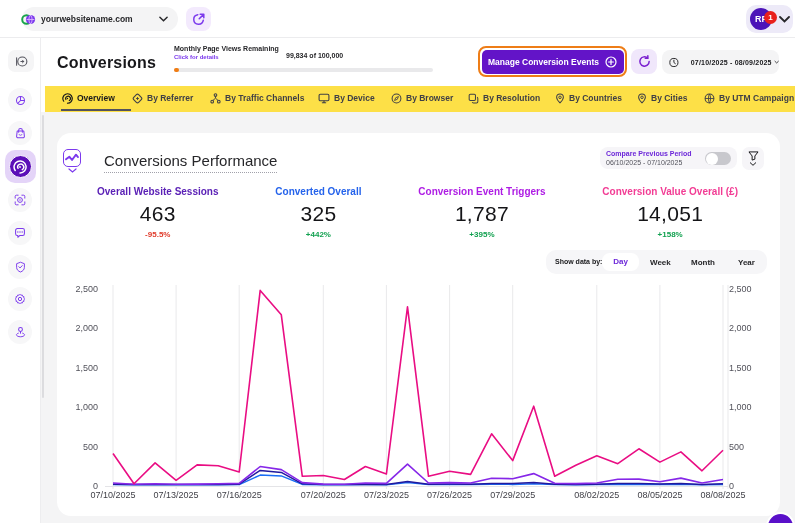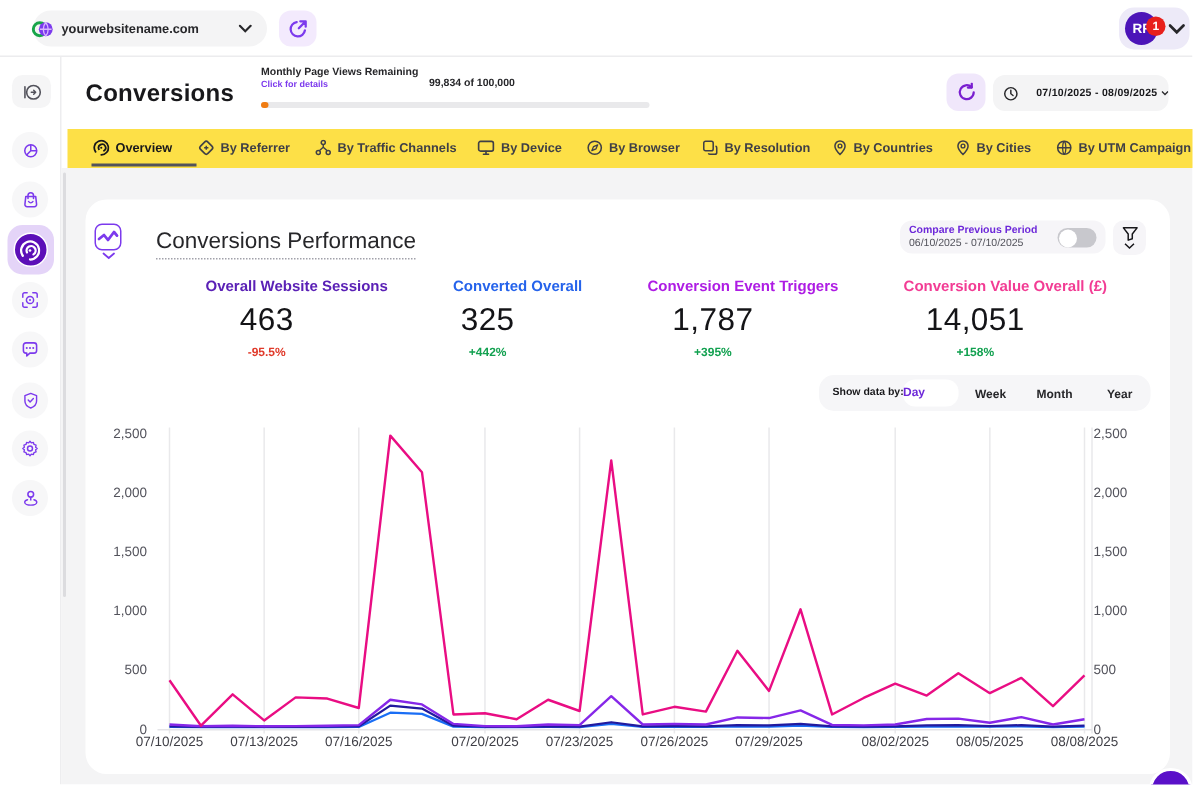--- a/index.html
+++ b/index.html
@@ -46,33 +46,33 @@
   #ctitle { position:absolute; left:47px; top:19px; font-size:15px; font-weight:normal; color:#27272a; border-bottom:1px dotted #a1a1aa; padding-bottom:3px; }
   #cmppill { position:absolute; left:543px; top:14px; width:137px; height:22px; background:#f6f5f8; border-radius:8px; }
   #cmppill .l1 { position:absolute; left:6px; top:3px; font-size:7px; font-weight:bold; color:#6d28d9; }
   #cmppill .l2 { position:absolute; left:6px; top:12px; font-size:7px; color:#52525b; }
   #toggle { position:absolute; left:105px; top:5px; width:26px; height:13px; background:#c8c8cd; border-radius:7px; }
   #toggle i { position:absolute; left:0.5px; top:0.5px; width:12px; height:12px; background:#fff; border-radius:50%; }
   #filterbtn { position:absolute; left:685px; top:14px; width:22px; height:23px; background:#f6f5f8; border-radius:7px; display:flex; flex-direction:column; align-items:center; justify-content:center; }
   
   #metrics { position:absolute; left:40px; top:53px; width:641px; display:flex; justify-content:space-between; }
   .metric { text-align:center; }
-  .metric .t { font-size:10px; font-weight:bold;margin-left:40px; }
+  .metric .t { font-size:10px; font-weight:bold; }
   .metric .v { font-size:21px; font-weight:500; color:#141417; margin-top:5px; letter-spacing:0.3px; }
   .metric .c { font-size:8px; font-weight:bold; margin-top:4px; }
   .m1 .t { color:#5b21b6; } .m1 .c { color:#e03a2a; }
   .m2 .t { color:#2563eb; } .m2 .c { color:#12a150; }
   .m3 .t { color:#ae1ce4; } .m3 .c { color:#12a150; }
   .m4 .t { color:#f23c94; } .m4 .c { color:#12a150; }
   
   #databy { position:absolute; left:489px; top:117px; width:221px; height:24px; background:#f6f6f8; border-radius:10px; }
   #databy span { position:absolute; white-space:nowrap; }
   #databy .lbl { left:9px; top:8px; font-size:7px; font-weight:bold; color:#18181b; }
   #databy .opt { top:8px; font-size:8px; font-weight:bold; color:#27272a; }
-  #databy .day { left:56px; top:3px; width:37px; height:18px; background:#fff; color:#6d28d9; border-radius:8px; line-height:18px; }
+  #databy .day { left:56px; top:3px; width:37px; height:18px; background:#fff; color:#6d28d9; border-radius:8px; text-align:center; line-height:18px; }
   #databy .wk { left:104px; } #databy .mo { left:145px; } #databy .yr { left:192px; }
   
   #chart { position:absolute; left:0px; top:0px; width:723px; height:383px; }
 </style>
 </head>
 <body>
 
 <div id="topbar">
   <div id="sitepill">
     <svg width="15" height="15" viewBox="0 0 15 15" style="margin-left:-1px">
@@ -166,20 +166,29 @@
 <div id="hdr">
   <div id="title">Conversions</div>
   <div id="mpv">
     <div class="l1">Monthly Page Views Remaining</div>
     <div class="l2">Click for details</div>
   </div>
   <div id="mpvnum">99,834 of 100,000</div>
   <div id="mpvbar">
       <i></i>
     </div>
+  <div id="managewrap">
+    <div id="managebtn">
+        <span>Manage Conversion Events</span>
+      <svg width="12" height="12" viewBox="0 0 12 12">
+          <circle cx="6" cy="6" r="5" stroke="#fff" stroke-width="1.2" fill="none"></circle>
+          <path d="M6 3.6v4.8M3.6 6h4.8" stroke="#fff" stroke-width="1.2" stroke-linecap="round"></path>
+        </svg>
+    </div>
+  </div>
   <div id="refreshbtn">
     <svg width="13" height="13" viewBox="0 0 14 14">
         <path d="M12 7a5 5 0 1 1-1.5-3.6" stroke="#7a1fd0" stroke-width="1.6" fill="none" stroke-linecap="round"></path>
         <path d="M10.6 0.8v2.8H7.8" stroke="#7a1fd0" stroke-width="1.6" fill="none" stroke-linecap="round" stroke-linejoin="round"></path>
       </svg>
   </div>
   <div id="datepill">
     <svg width="11" height="11" viewBox="0 0 12 12" style="margin-left:7px">
         <circle cx="6" cy="6" r="5" stroke="#27272a" stroke-width="1.2" fill="none"></circle>
         <path d="M6 3.2V6l1.8 1.4" stroke="#27272a" stroke-width="1.2" fill="none" stroke-linecap="round"></path>

